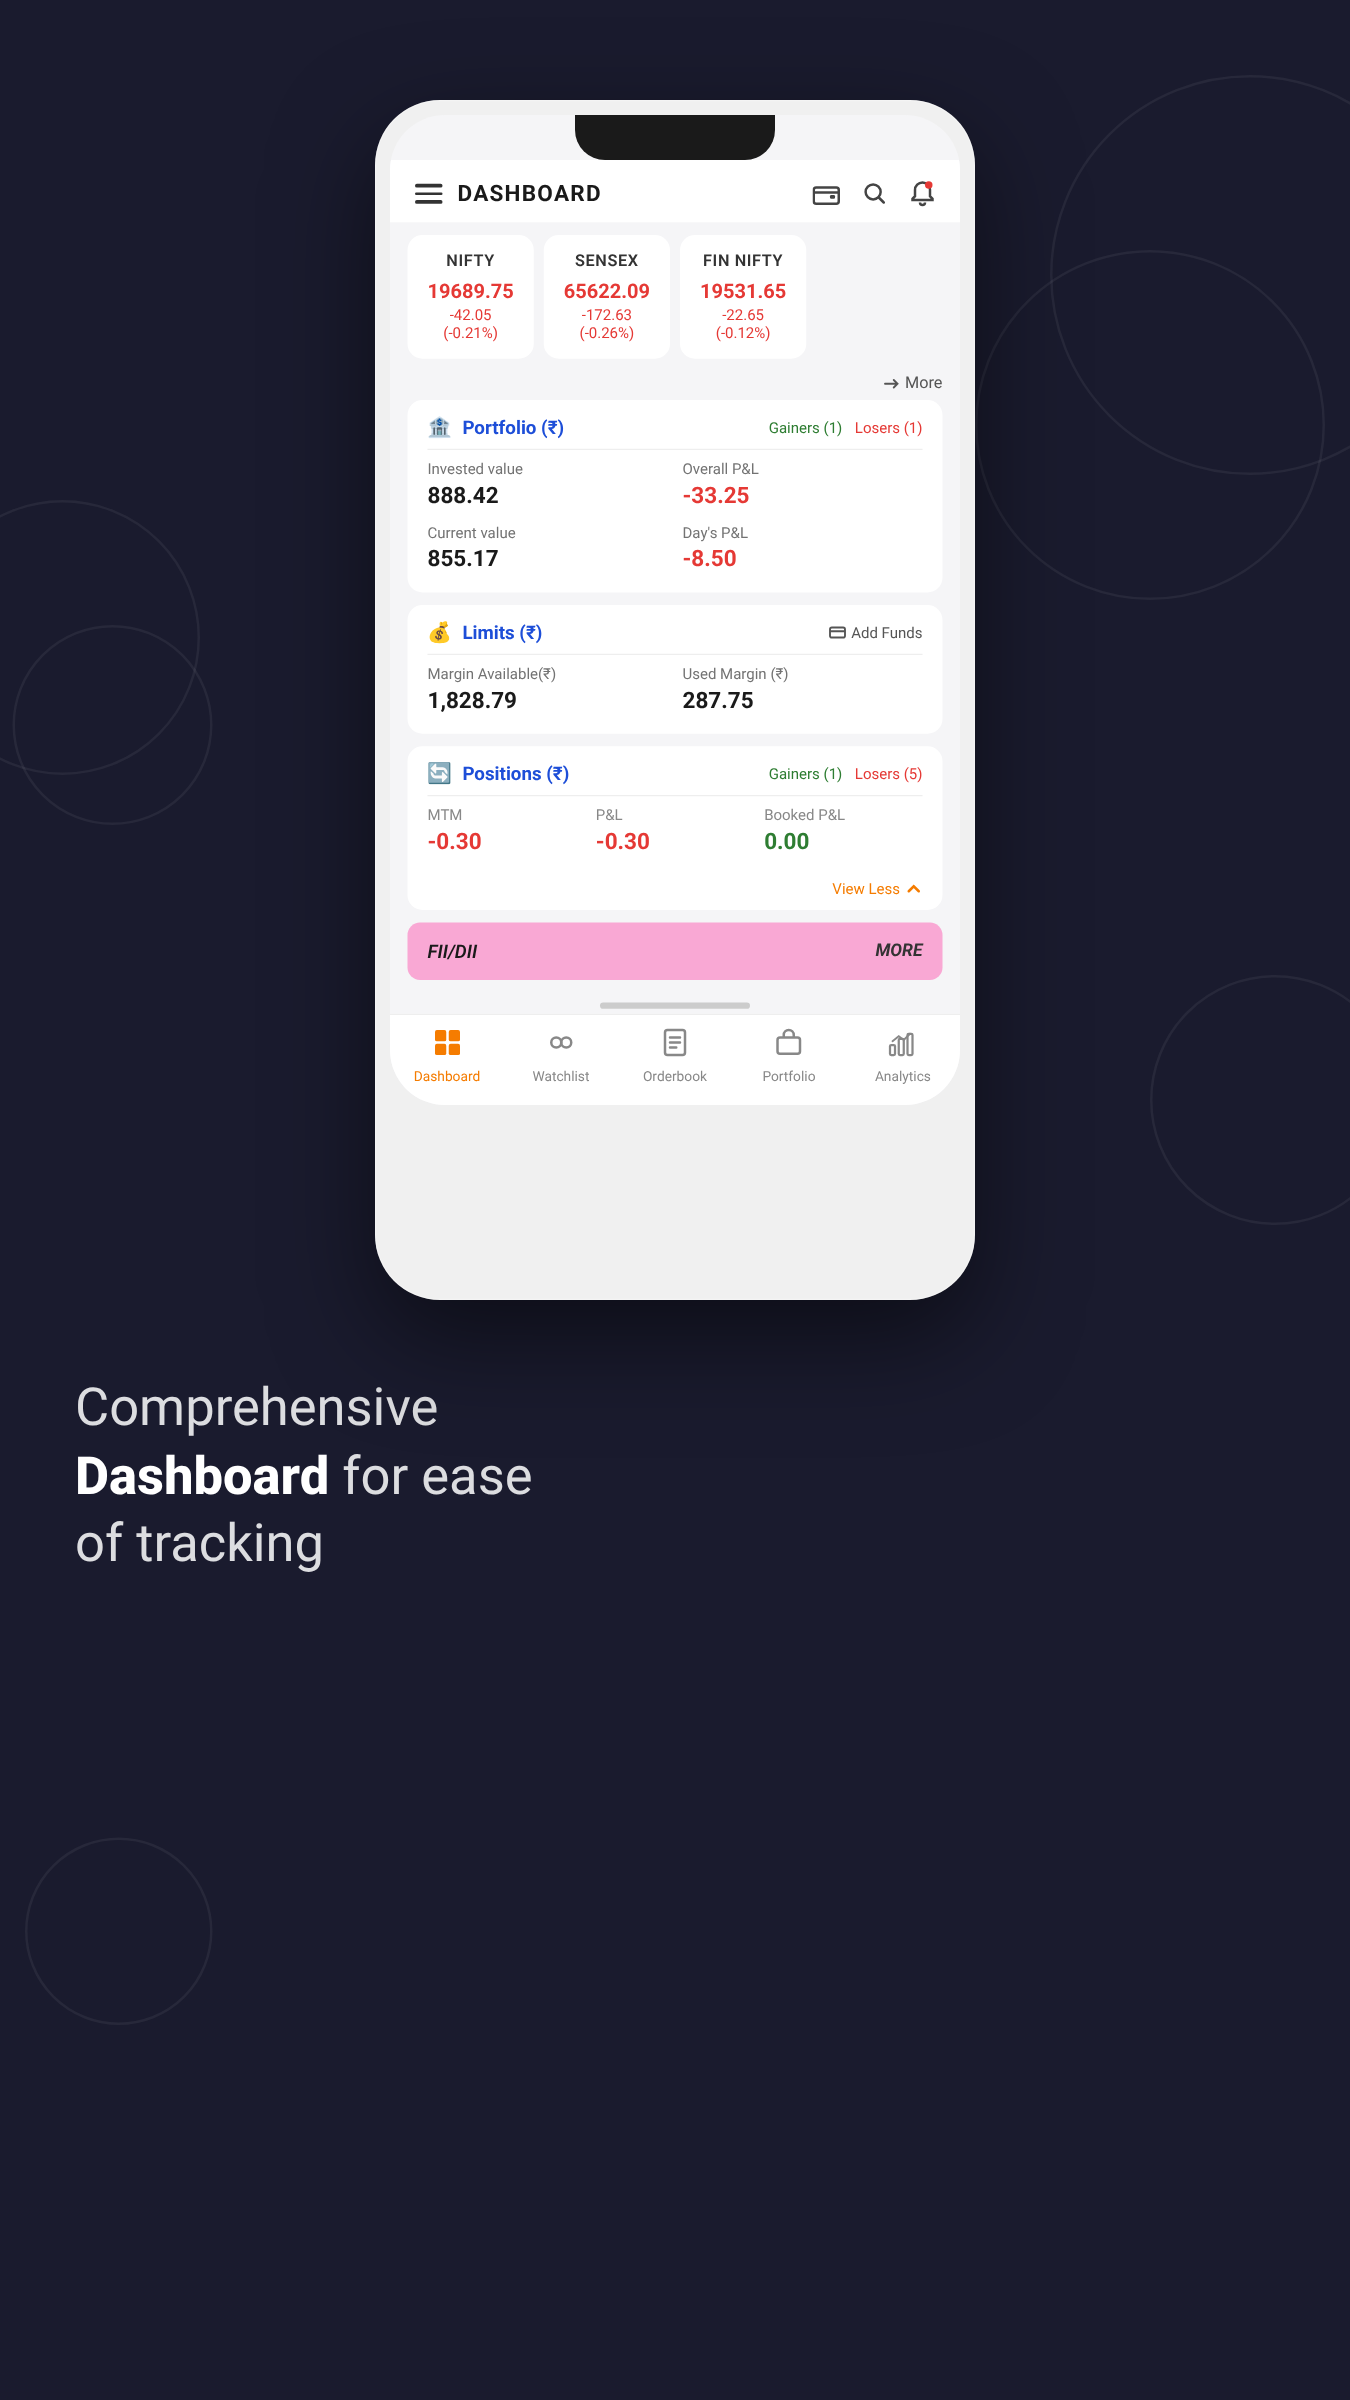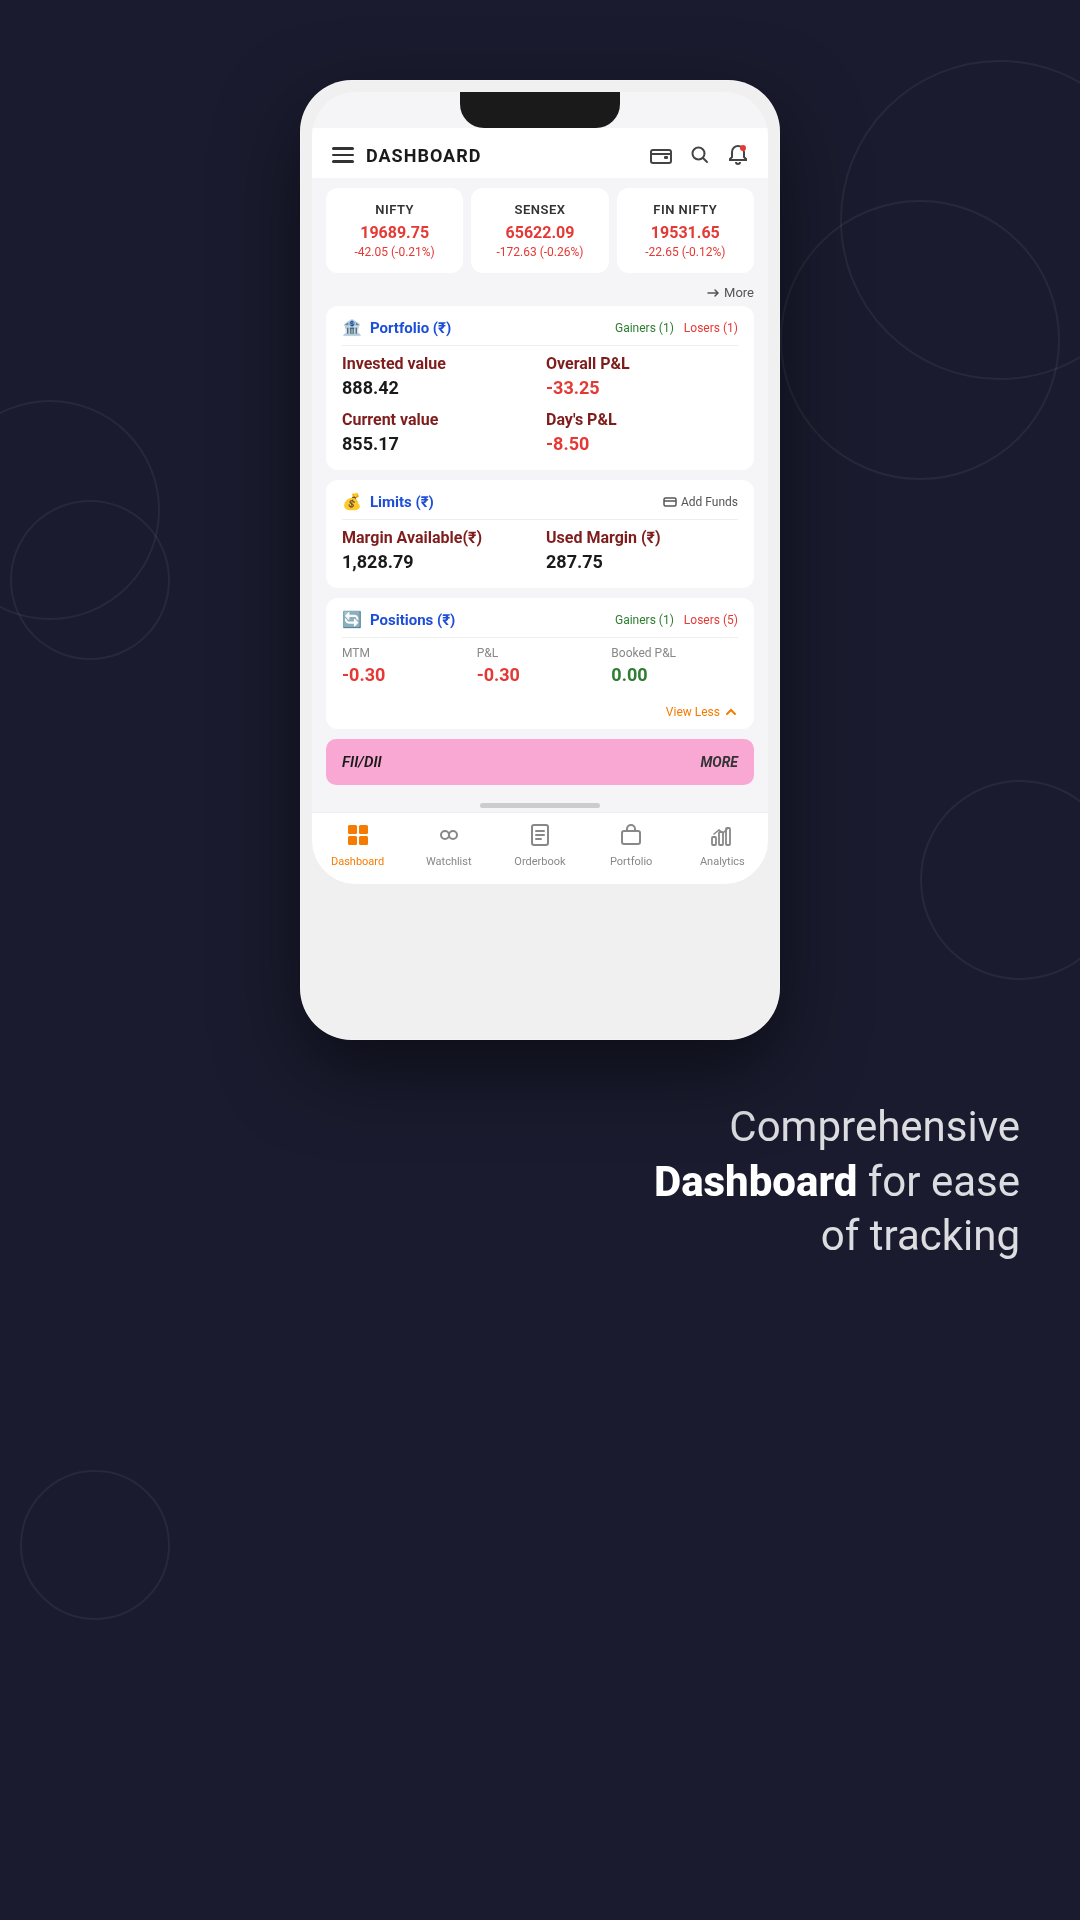--- a/index.html
+++ b/index.html
@@ -117,21 +117,21 @@
       cursor: pointer;
       color: #444;
       display: flex;
       align-items: center;
       justify-content: center;
     }
 
     
     .market-grid {
       display: grid;
-      grid-template-columns: 1fr 1fr 1fr;
+      grid-template-columns: 1fr 1fr 1fr 1fr;
       gap: 8px;
       padding: 10px 14px;
       background: #f5f5f7;
     }
 
     .market-card {
       background: #fff;
       border-radius: 12px;
       padding: 14px 16px;
       text-align: center;
@@ -232,25 +232,24 @@
 
     
     .data-grid {
       display: grid;
       grid-template-columns: 1fr 1fr;
       gap: 12px;
       padding: 8px 16px 16px;
     }
 
     .data-item label {
-      font-size: 16px;
-      color: #7f1d1d;
+      font-size: 12px;
+      color: #737373;
       display: block;
       margin-bottom: 4px;
-      font-weight: bold;
     }
 
     .data-item .value {
       font-size: 18px;
       font-weight: 700;
       color: #1a1a1a;
     }
 
     .data-item .value.red { color: #e53935; }
 
@@ -361,21 +360,21 @@
     .nav-label.active {
       color: #f57c00;
     }
 
     .nav-item.active .nav-icon {
       color: #f57c00;
     }
 
     
     .bottom-text {
-      text-align: right;
+      text-align: left;
       padding: 60px 60px 80px;
       color: #fff;
     }
 
     .bottom-text p {
       font-size: 42px;
       line-height: 1.3;
       color: rgba(255,255,255,0.85);
     }
 

